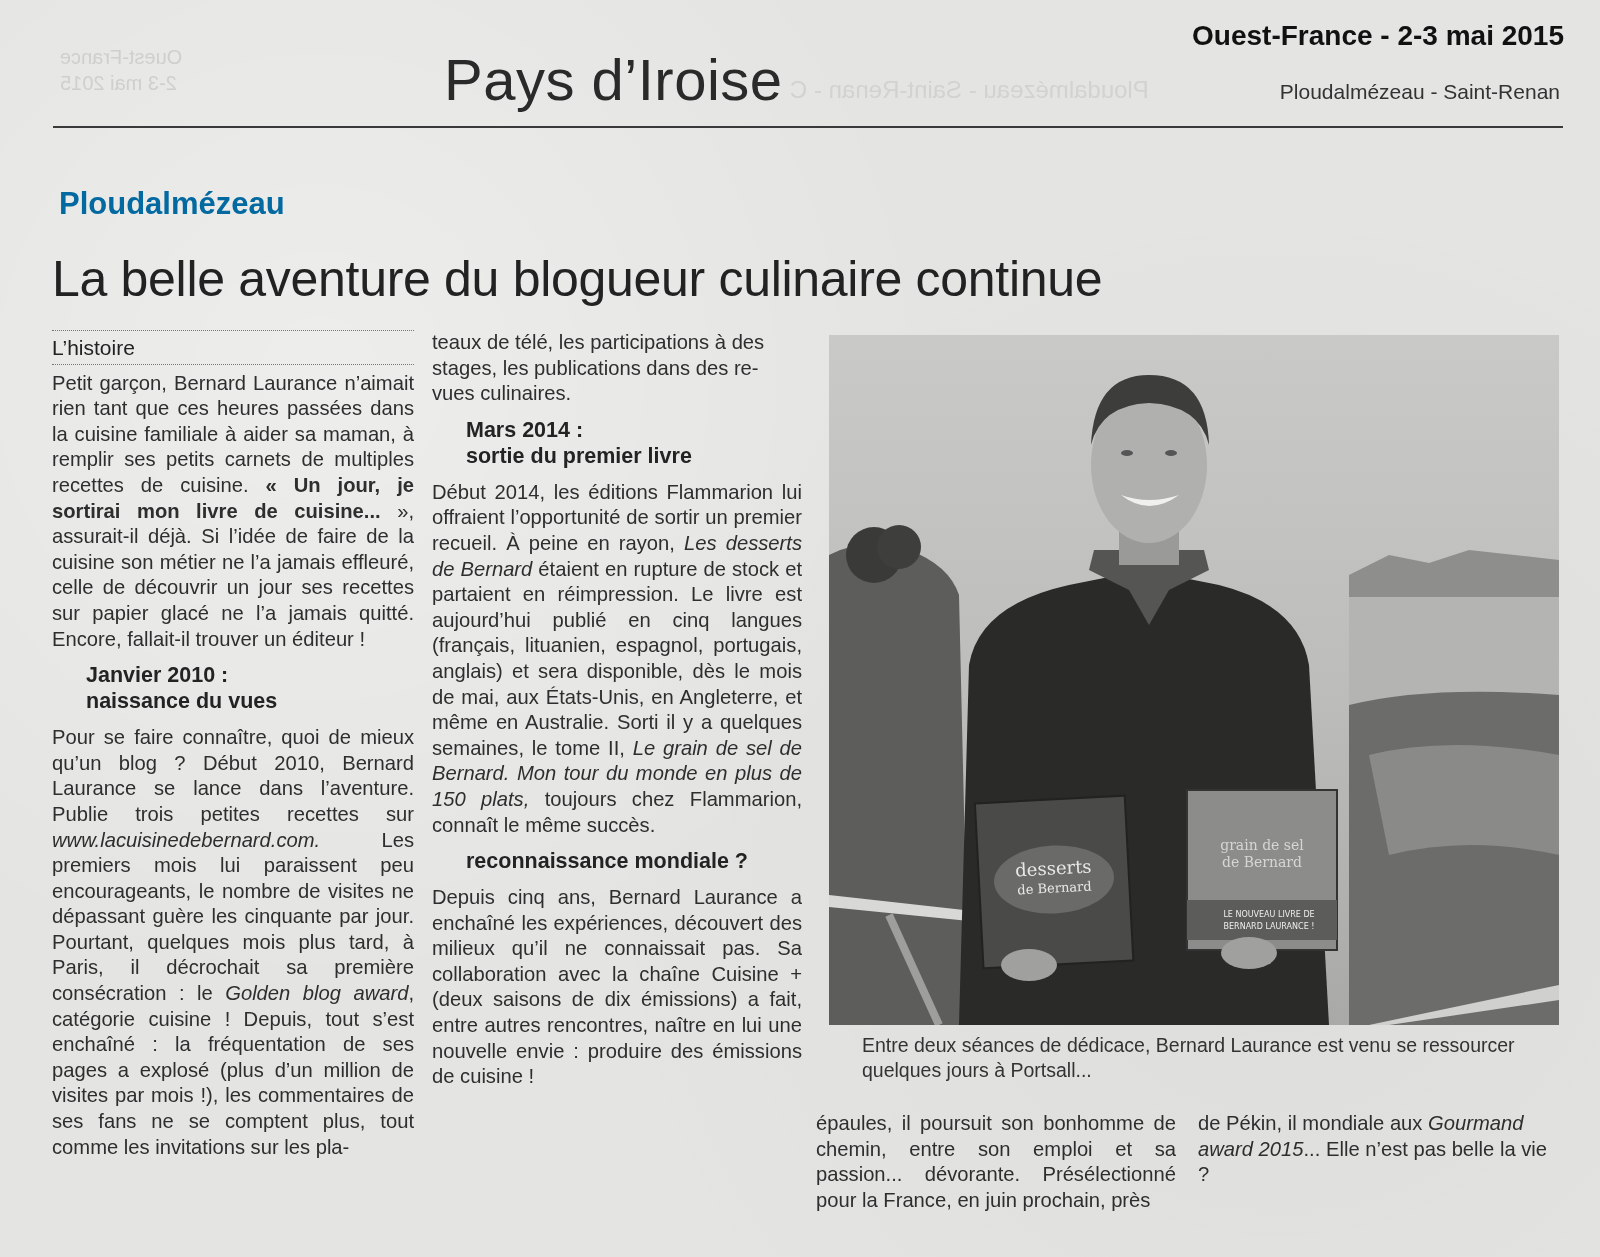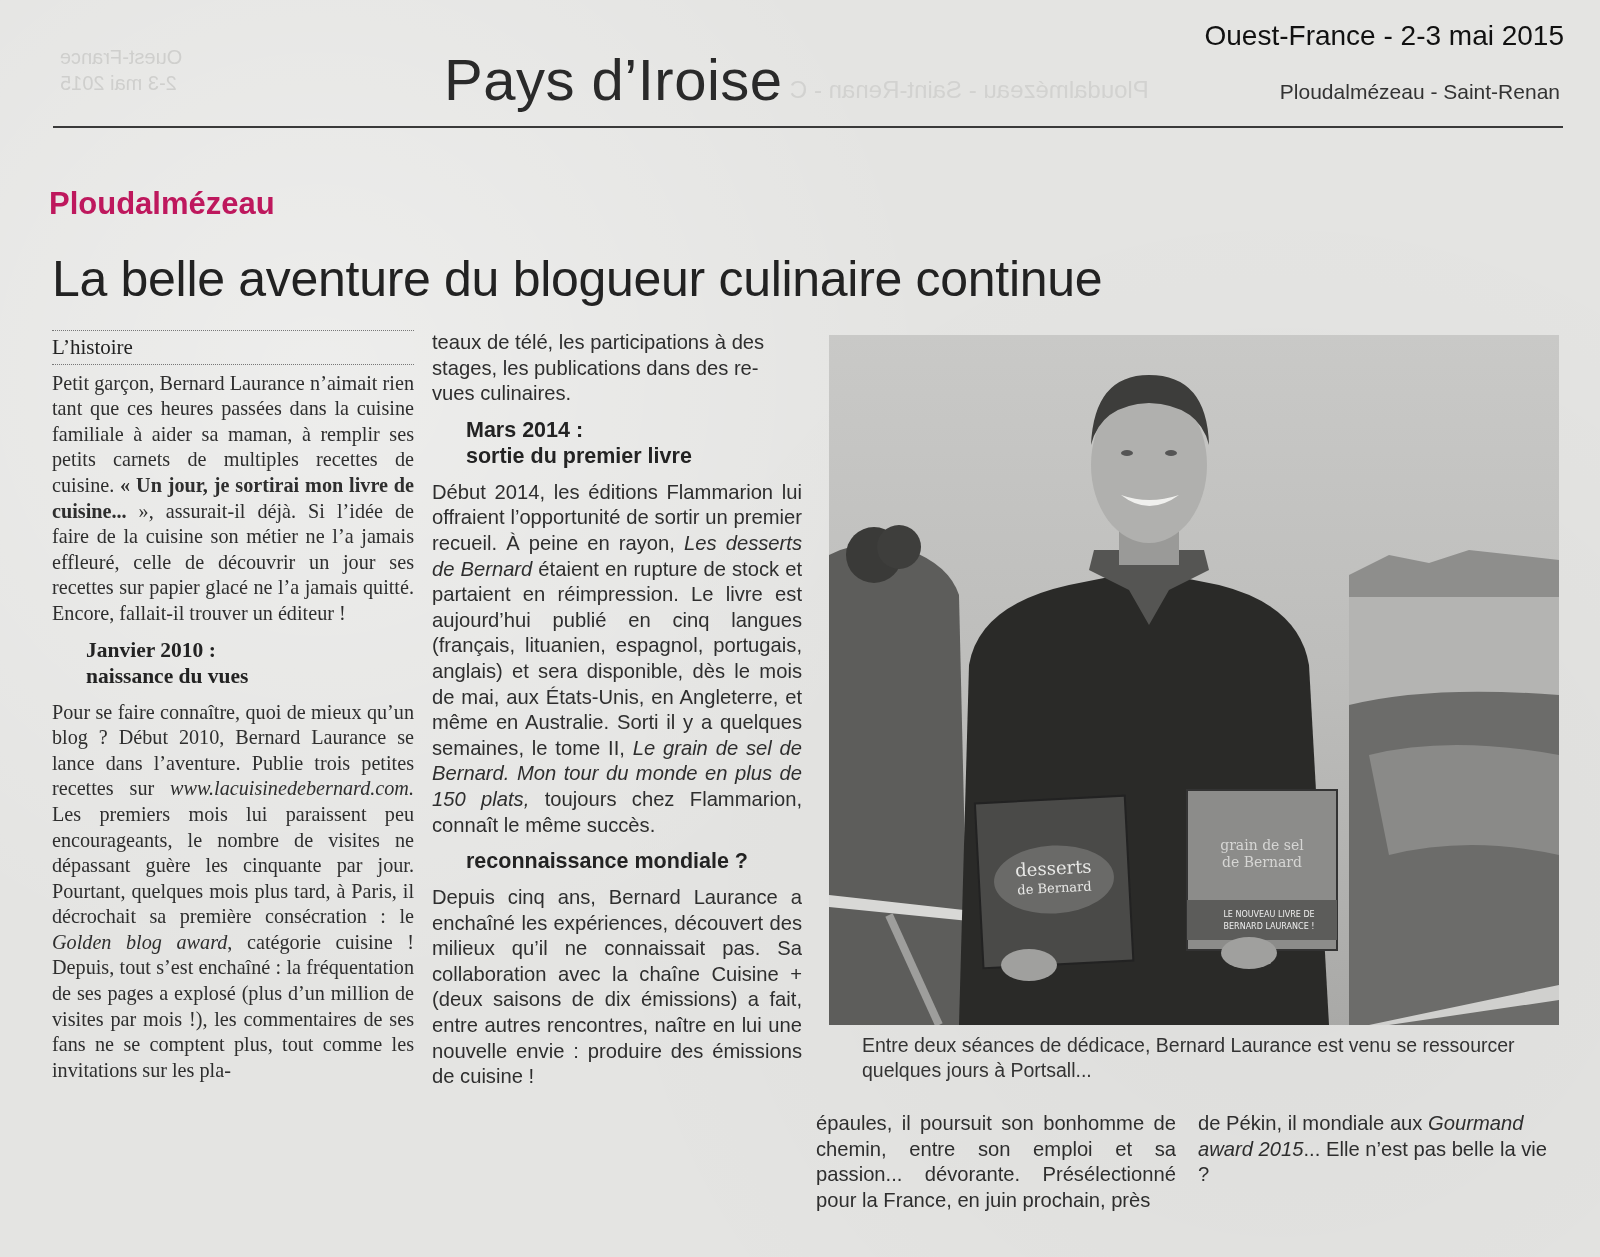--- a/index.html
+++ b/index.html
@@ -10,32 +10,32 @@
       radial-gradient(circle at 20% 30%, rgba(255,255,255,0.35), transparent 40%),
       radial-gradient(circle at 80% 70%, rgba(0,0,0,0.03), transparent 45%);
     font-family: "Liberation Sans", "DejaVu Sans", sans-serif;
     color: #2b2b2b;
   }
   .abs { position: absolute; }
 
   
   .ghost { color: #cfcfcd; font-size: 20px; line-height: 26px; transform: scaleX(-1); text-align: right; }
   .section-title { left: 444px; top: 46px; font-size: 58px; color: #2a2a2a; letter-spacing: 0.5px; }
-  .masthead { right: 36px; top: 20px; font-size: 28px; font-weight: normal; color: #111; }
+  .masthead { right: 36px; top: 20px; font-size: 28px; font-weight: bold; color: #111; }
   .locality { right: 40px; top: 80px; font-size: 21px; color: #333; }
   .ghost-strip { left: 790px; top: 76px; font-size: 24px; color: #d2d2d0; transform: scaleX(-1); white-space: nowrap; }
   .rule { left: 53px; top: 126px; width: 1510px; height: 2px; background: #3a3a3a; }
 
-  .kicker { left: 49px; top: 186px; font-size: 31px; font-weight: bold; color: #be185d; }
+  .kicker { left: 59px; top: 186px; font-size: 31px; font-weight: bold; color: #0369a1; }
   .headline { left: 52px; top: 250px; font-size: 50px; color: #222; letter-spacing: -0.3px; white-space: nowrap; }
 
   
   .col { font-size: 20.2px; line-height: 25.6px; color: #2e2e2e; text-align: justify; }
   .col p { margin: 0; }
-  .col1 { left: 52px; top: 330px; width: 362px; font-family: Liberation Serif, serif; }
+  .col1 { left: 52px; top: 330px; width: 362px; }
   .col2 { left: 432px; top: 330px; width: 370px; }
   .col3 { left: 816px; top: 1111px; width: 360px; }
   .col4 { left: 1198px; top: 1111px; width: 360px; }
 
   .dotline { height: 0; border-top: 1px dotted #777; margin: 0; }
   .box-label { font-size: 21px; padding: 4px 0 3px 0; color: #222; }
   .subhead { font-weight: bold; font-size: 21.5px; line-height: 26px; color: #232323; padding-left: 34px; margin: 10px 0 11px 0; text-align: left; }
   .indent { text-indent: 18px; }
   em { font-style: italic; }
   b.q { font-weight: bold; }

